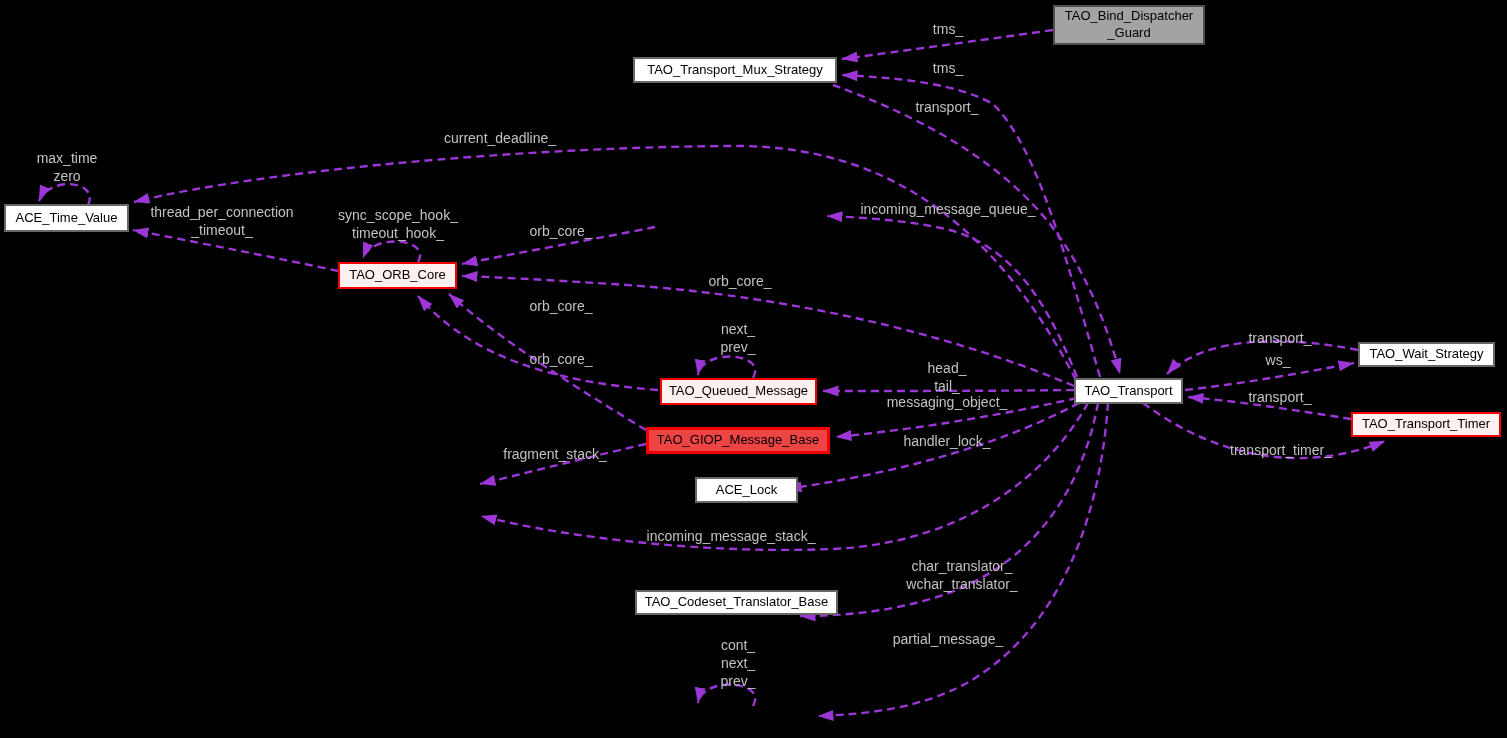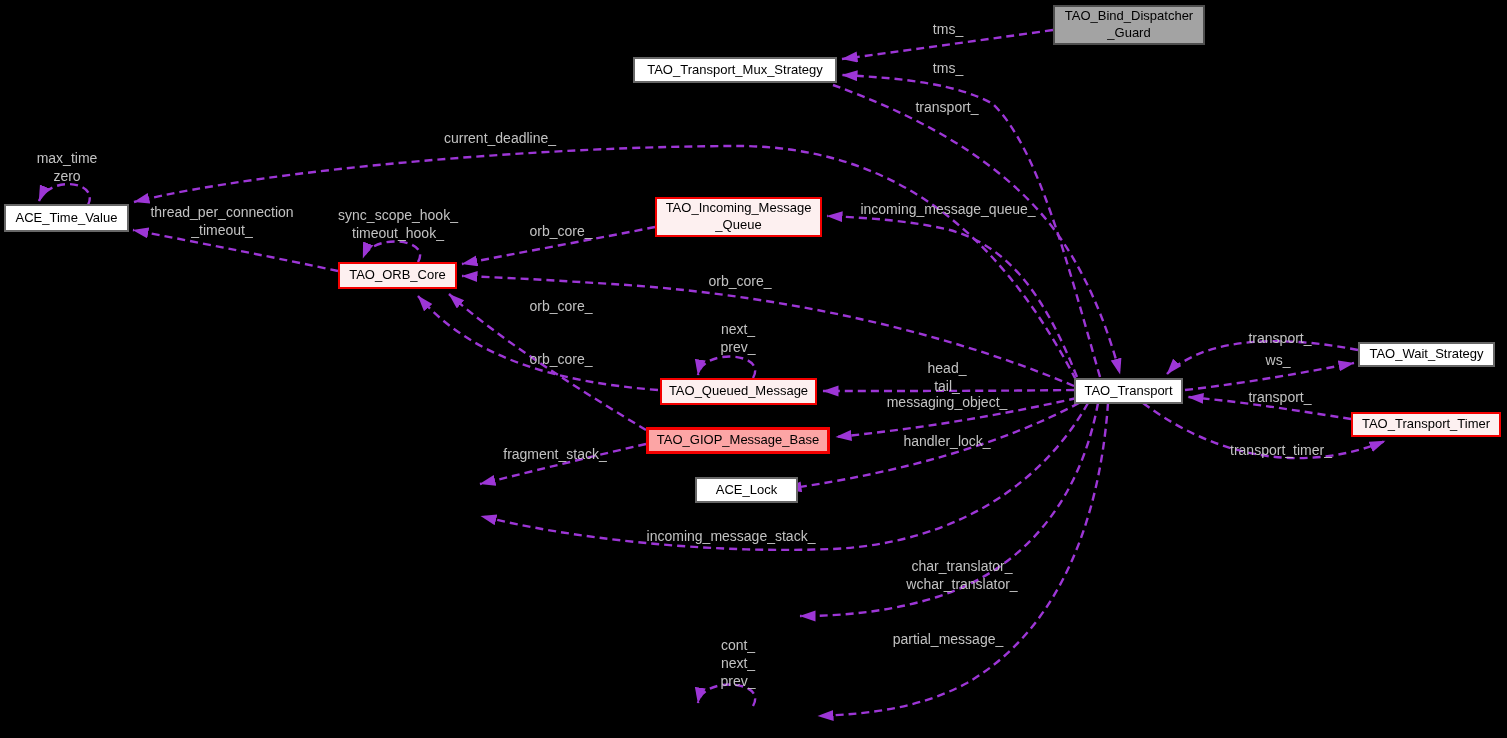--- a/index.html
+++ b/index.html
@@ -9,21 +9,21 @@
   }
   svg.edges{position:absolute;left:0;top:0;width:1507px;height:738px;}
   path.edge{fill:none;stroke:#9d36d6;stroke-width:2.4;stroke-dasharray:8 5;}
   .node{
     position:absolute;display:flex;align-items:center;justify-content:center;
     text-align:center;font-size:13px;line-height:1.28;color:#000000;
     white-space:pre-line;box-sizing:border-box;cursor:pointer;
   }
   .node.plain{background:#ffffff;border:2px solid #676767;text-align:center;}
   .node.hl{background:#fdf0f0;border:2px solid #f40000;}
-  .node.hl-thick{background:#fca5a5;border:3px solid #f40000;}
+  .node.hl-thick{background:#ef4444;border:3px solid #f40000;}
   .node.gray{background:#a3a3a3;border:2px solid #4e4e4e;}
   .elabel{
     position:absolute;transform:translate(-50%,-50%);
     color:#c2c2c2;font-size:14px;line-height:1.28;text-align:center;white-space:pre-line;
   }
 </style>
 </head>
 <body>
 
 <div class="stage">
@@ -60,25 +60,24 @@
     <path class="edge" d="M1358,350 C1297,338 1237,337 1196,355 C1184,361 1174,366 1167,374" marker-end="url(#arrow)"></path>
     <path class="edge" d="M1351,419 C1300,411 1245,402 1188,397" marker-end="url(#arrow)"></path>
     <path class="edge" d="M1143,403 C1219,460 1306,473 1385,441" marker-end="url(#arrow)"></path>
   </svg>
 
   <div class="node gray" style="left:1053px;top:5px;width:152px;height:40px">TAO_Bind_Dispatcher
 _Guard</div>
   <div class="node plain" style="left:633px;top:57px;width:204px;height:26px">TAO_Transport_Mux_Strategy</div>
   <div class="node plain" style="left:4px;top:204px;width:125px;height:28px">ACE_Time_Value</div>
   <div class="node hl" style="left:338px;top:262px;width:119px;height:27px">TAO_ORB_Core</div>
-  <div class="node hl" style="left:655px;top:197px;width:167px;height:40px">TAO_Incoming_Message
-_Queue</div>
   <div class="node hl" style="left:660px;top:378px;width:157px;height:27px">TAO_Queued_Message</div>
   <div class="node hl-thick" style="left:646px;top:427px;width:184px;height:27px">TAO_GIOP_Message_Base</div>
   <div class="node plain" style="left:695px;top:477px;width:103px;height:26px">ACE_Lock</div>
+  <div class="node plain" style="left:635px;top:590px;width:203px;height:25px">TAO_Codeset_Translator_Base</div>
   <div class="node hl-thick" style="left:663px;top:743px;width:150px;height:27px">ACE_Message_Block</div>
   <div class="node plain" style="left:1074px;top:378px;width:109px;height:26px">TAO_Transport</div>
   <div class="node plain" style="left:1358px;top:342px;width:137px;height:25px">TAO_Wait_Strategy</div>
   <div class="node hl" style="left:1351px;top:412px;width:150px;height:25px">TAO_Transport_Timer</div>
 
   <div class="elabel" style="left:948px;top:30px">tms_</div>
   <div class="elabel" style="left:948px;top:69px">tms_</div>
   <div class="elabel" style="left:947px;top:108px">transport_</div>
   <div class="elabel" style="left:500px;top:139px">current_deadline_</div>
   <div class="elabel" style="left:67px;top:168px">max_time

